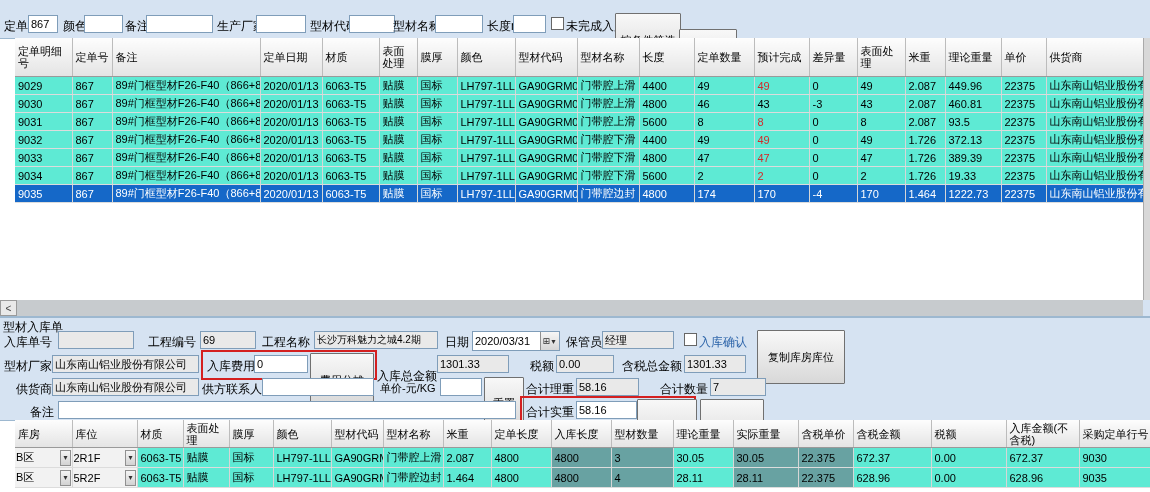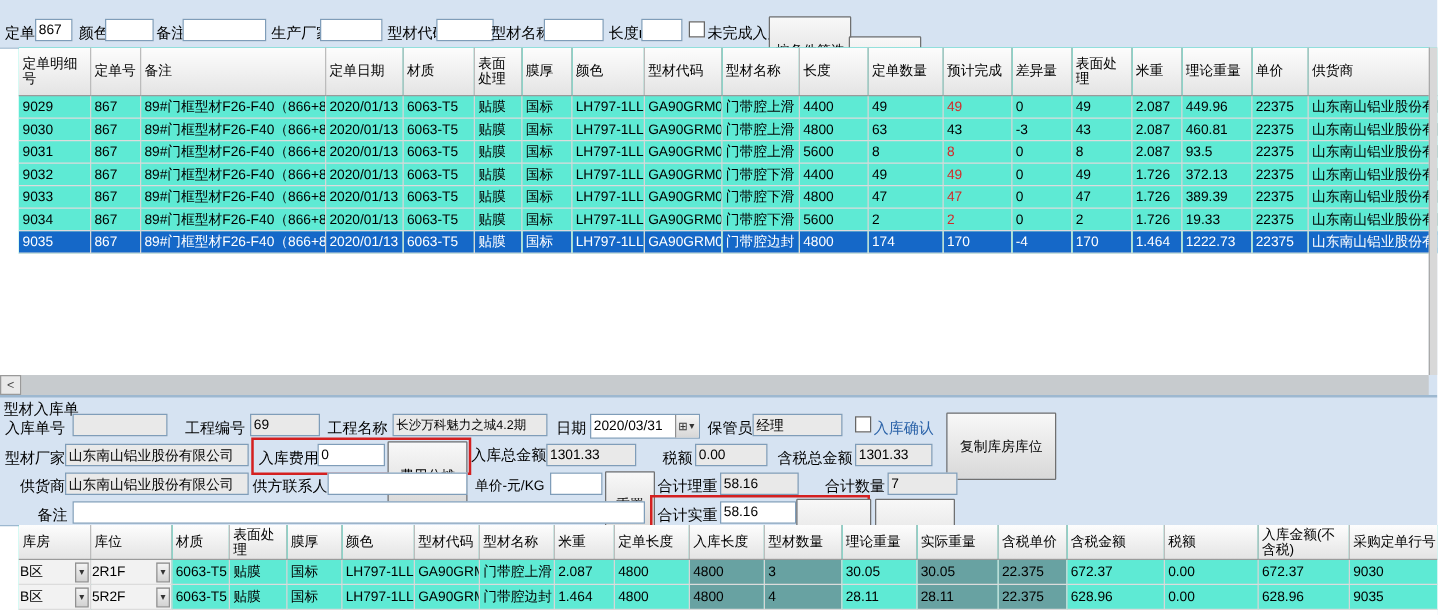--- a/index.html
+++ b/index.html
@@ -142,21 +142,21 @@
           <td>867</td>
           <td>89#门框型材F26-F40（866+867）</td>
           <td>2020/01/13</td>
           <td>6063-T5</td>
           <td>贴膜</td>
           <td>国标</td>
           <td>LH797-1LL0</td>
           <td>GA90GRM03</td>
           <td>门带腔上滑</td>
           <td>4800</td>
-          <td>63</td>
+          <td>46</td>
           <td>43</td>
           <td>-3</td>
           <td>43</td>
           <td>2.087</td>
           <td>460.81</td>
           <td>22375</td>
           <td>山东南山铝业股份有限公司</td>
         </tr>
         <tr>
           <td>9031</td>
@@ -294,21 +294,21 @@
   <span class="cb" style="left:684px;top:333px;"></span>
   <div class="lbl bluetext" style="left:699px;top:334px;">入库确认</div>
   <div class="btn" style="left:757px;top:330px;width:80px;">复制库房库位</div>
 
   <div class="lbl" style="left:4px;top:358px;">型材厂家</div>
   <input class="inp gray" style="left: 52px; top: 355px; width: 141px;" value="山东南山铝业股份有限公司">
   <div class="redbox" style="left:201px;top:350px;width:172px;height:26px;"></div>
   <div class="lbl" style="left:207px;top:358px;">入库费用</div>
   <input class="inp" style="left: 254px; top: 355px; width: 48px;" value="0">
   <div class="btn" style="left:310px;top:353px;width:56px;">费用分摊</div>
-  <div class="lbl" style="left:377px;top:356px;">入库总金额</div>
+  <div class="lbl" style="left:377px;top:368px;">入库总金额</div>
   <input class="inp gray" style="left: 437px; top: 355px; width: 66px;" value="1301.33">
   <div class="lbl" style="left:530px;top:358px;">税额</div>
   <input class="inp gray" style="left: 556px; top: 355px; width: 52px;" value="0.00">
   <div class="lbl" style="left:622px;top:358px;">含税总金额</div>
   <input class="inp gray" style="left: 684px; top: 355px; width: 56px;" value="1301.33">
 
   <div class="lbl" style="left:16px;top:381px;">供货商</div>
   <input class="inp gray" style="left: 52px; top: 378px; width: 141px;" value="山东南山铝业股份有限公司">
   <div class="lbl" style="left:202px;top:381px;">供方联系人</div>
   <input class="inp" style="left: 262px; top: 378px; width: 106px;" value="">

